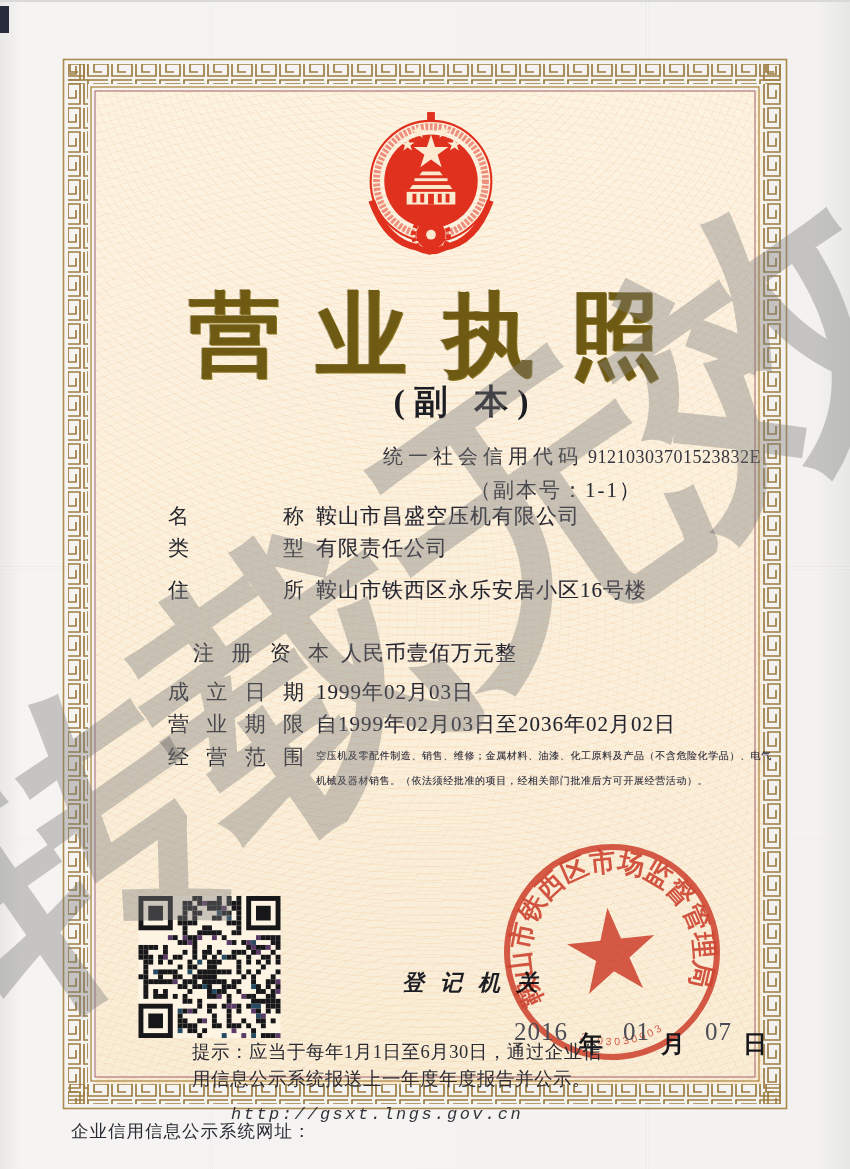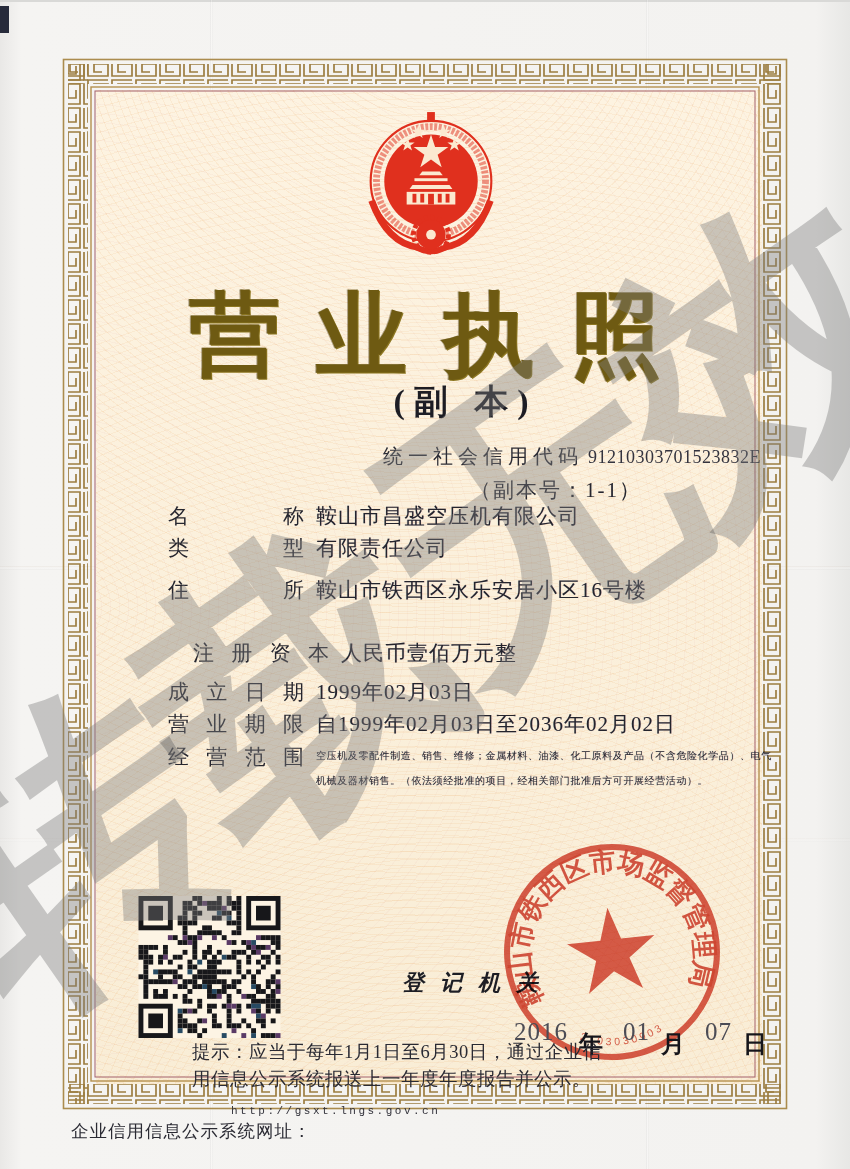--- a/index.html
+++ b/index.html
@@ -60,21 +60,21 @@
   .seal{position:absolute;left:501px;top:841px;width:222px;height:222px;mix-blend-mode:multiply;opacity:.92;transform:rotate(-6deg);}
 
   .date-row{position:absolute;left:514px;top:1016px;white-space:nowrap;}
   .date-num{font-size:25px;color:#4c4c55;letter-spacing:1px;}
   .date-unit{font-size:24px;font-weight:bold;color:#15151b;position:relative;top:12px;}
   .dm1{margin-left:7px;} .dm2{margin-left:16px;}
 
   .notice{position:absolute;left:192px;top:1039px;width:418px;font-size:18.5px;line-height:27px;color:#2a2a33;letter-spacing:.5px;}
 
   .footer-site-label{position:absolute;left:71px;top:1119px;font-size:17.5px;color:#2a2a33;letter-spacing:1px;}
-  .footer-url{position:absolute;left:231px;top:1105px;font-size:11px;color:#33333c;letter-spacing:2.5px;font-family:"Liberation Mono","DejaVu Sans Mono",monospace;}
+  .footer-url{position:absolute;left:231px;top:1105px;font-size:17px;color:#33333c;letter-spacing:2.5px;font-family:"Liberation Mono","DejaVu Sans Mono",monospace;font-style:italic;}
   .footer-producer{position:absolute;left:521px;top:1118px;font-size:17.5px;color:#2a2a33;letter-spacing:.5px;}
 
   .watermark{position:absolute;left:0;top:0;width:100%;height:100%;pointer-events:none;z-index:50;}
   .wm-char{
     position:absolute;font-family:"DejaVu Sans","Liberation Sans",sans-serif;font-weight:bold;
     font-size:295px;color:rgba(125,125,125,.40);transform:rotate(-35deg);line-height:1;
     mix-blend-mode:multiply;
   }
 </style>
 </head>

